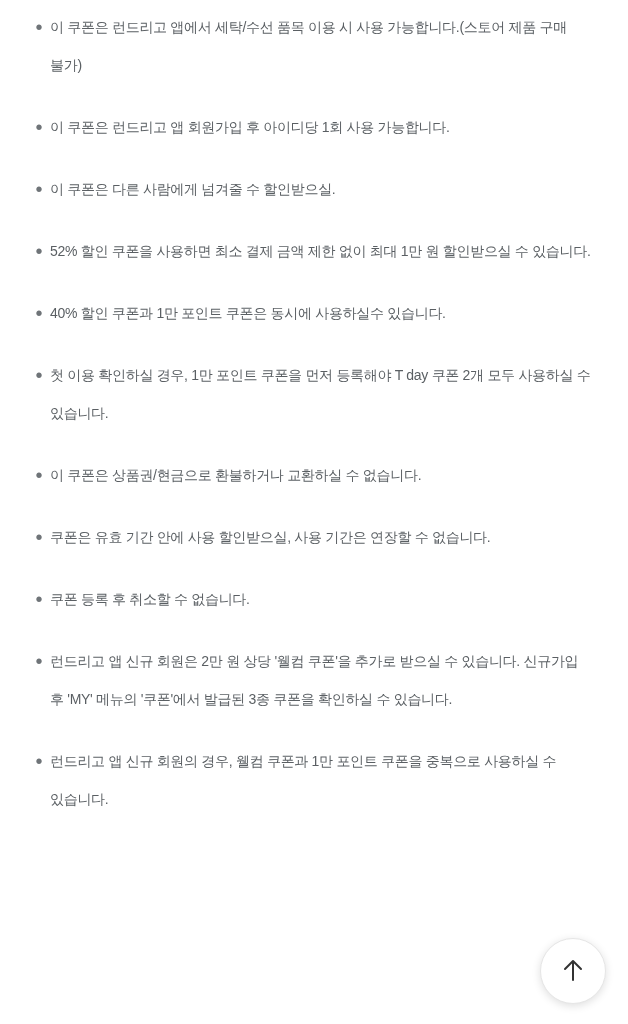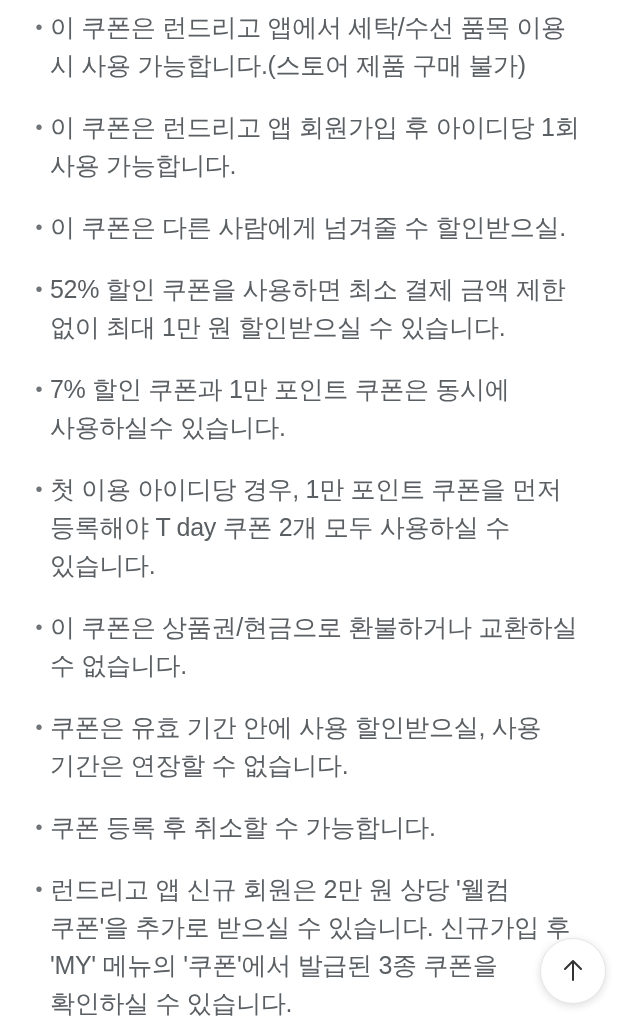--- a/index.html
+++ b/index.html
@@ -29,21 +29,21 @@
     flex: 0 0 auto;
     width: 22px;
     font-size: 20px;
     line-height: 38px;
     color: #6f7478;
     text-align: center;
     user-select: none;
   }
   .item-text {
     flex: 1 1 auto;
-    font-size: 25px;
+    font-size: 14px;
     line-height: 38px;
     color: #5a5f63;
     letter-spacing: -0.3px;
     word-break: keep-all;
   }
   .scroll-top-button {
     position: absolute;
     right: 22px;
     bottom: 20px;
     width: 64px;
@@ -81,41 +81,41 @@
     <span class="item-text">이 쿠폰은 다른 사람에게 넘겨줄 수 할인받으실.</span>
   </li>
 
   <li class="terms-item">
     <span class="bullet">•</span>
     <span class="item-text">52% 할인 쿠폰을 사용하면 최소 결제 금액 제한 없이 최대 1만 원 할인받으실 수 있습니다.</span>
   </li>
 
   <li class="terms-item">
     <span class="bullet">•</span>
-    <span class="item-text">7% 할인 쿠폰과 1만 포인트 쿠폰은 동시에 사용하실수 있습니다.</span>
+    <span class="item-text">40% 할인 쿠폰과 1만 포인트 쿠폰은 동시에 사용하실수 있습니다.</span>
   </li>
 
   <li class="terms-item">
     <span class="bullet">•</span>
-    <span class="item-text">첫 이용 아이디당 경우, 1만 포인트 쿠폰을 먼저 등록해야 T day 쿠폰 2개 모두 사용하실 수 있습니다.</span>
+    <span class="item-text">첫 이용 확인하실 경우, 1만 포인트 쿠폰을 먼저 등록해야 T day 쿠폰 2개 모두 사용하실 수 있습니다.</span>
   </li>
 
   <li class="terms-item">
     <span class="bullet">•</span>
     <span class="item-text">이 쿠폰은 상품권/현금으로 환불하거나 교환하실 수 없습니다.</span>
   </li>
 
   <li class="terms-item">
     <span class="bullet">•</span>
     <span class="item-text">쿠폰은 유효 기간 안에 사용 할인받으실, 사용 기간은 연장할 수 없습니다.</span>
   </li>
 
   <li class="terms-item">
     <span class="bullet">•</span>
-    <span class="item-text">쿠폰 등록 후 취소할 수 가능합니다.</span>
+    <span class="item-text">쿠폰 등록 후 취소할 수 없습니다.</span>
   </li>
 
   <li class="terms-item">
     <span class="bullet">•</span>
     <span class="item-text">런드리고 앱 신규 회원은 2만 원 상당 '웰컴 쿠폰'을 추가로 받으실 수 있습니다. 신규가입 후 'MY' 메뉴의 '쿠폰'에서 발급된 3종 쿠폰을 확인하실 수 있습니다.</span>
   </li>
 
   <li class="terms-item">
     <span class="bullet">•</span>
     <span class="item-text">런드리고 앱 신규 회원의 경우, 웰컴 쿠폰과 1만 포인트 쿠폰을 중복으로 사용하실 수 있습니다.</span>

